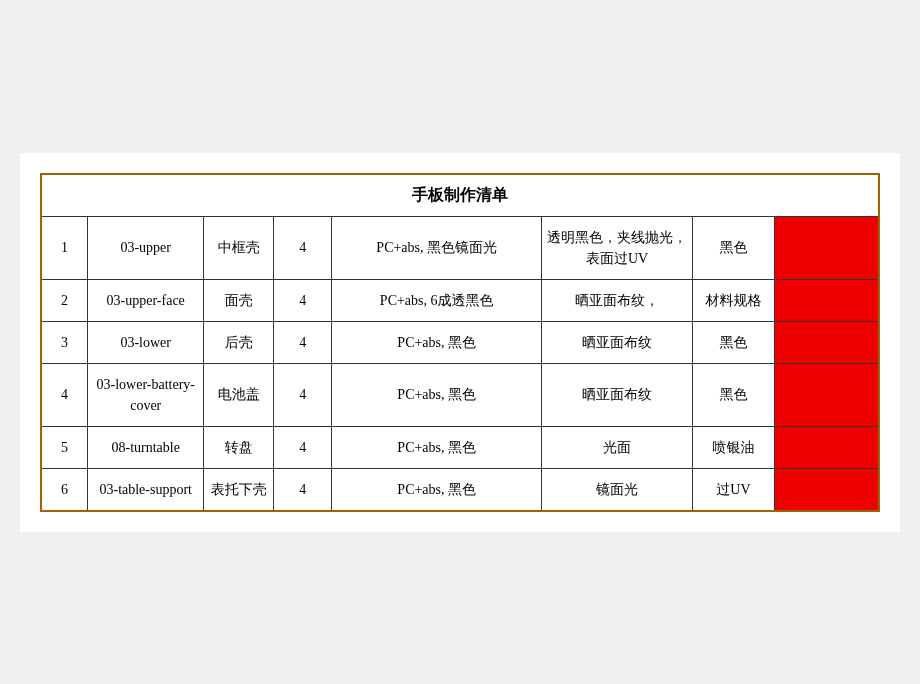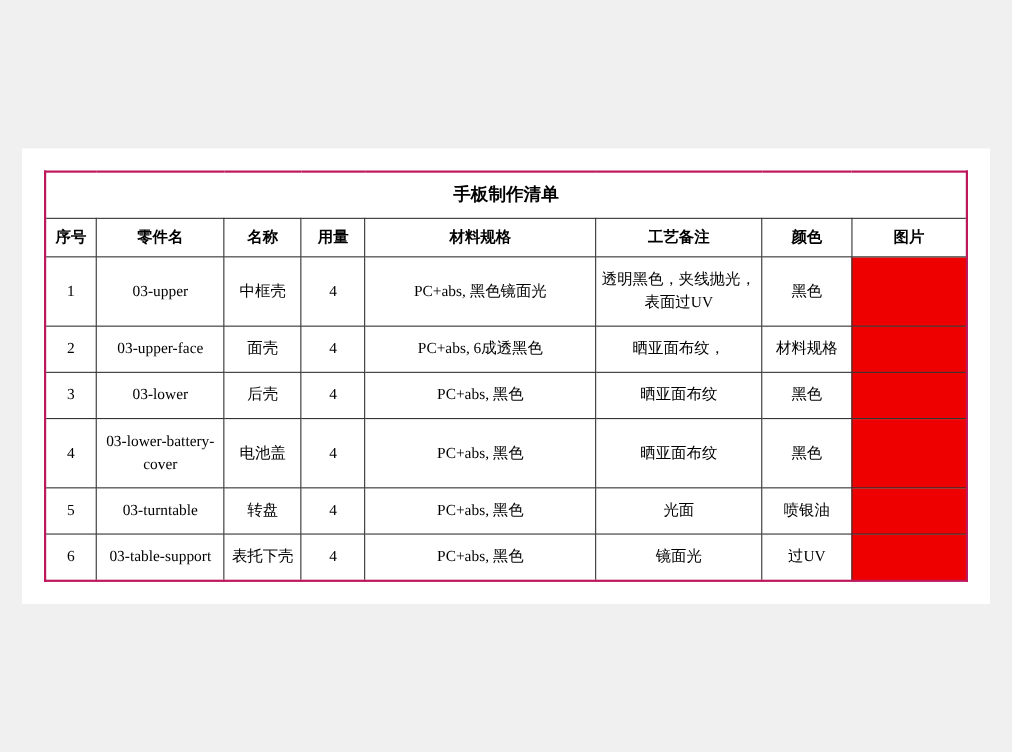--- a/index.html
+++ b/index.html
@@ -13,21 +13,21 @@
       font-size: 14px;
     }
     .page-wrapper {
       background: #fff;
       padding: 20px;
       width: 880px;
     }
     table {
       width: 100%;
       border-collapse: collapse;
-      border: 2px solid #be185d;
+      border: 2px solid #a16207;
     }
     th, td {
       border: 1px solid #333;
       text-align: center;
       vertical-align: middle;
       padding: 6px 4px;
     }
     .title-row td {
       font-size: 16px;
       font-weight: bold;
@@ -69,30 +69,20 @@
       <col class="col-qty">
       <col class="col-spec">
       <col class="col-process">
       <col class="col-color">
       <col class="col-img">
     </colgroup>
     <thead>
       <tr class="title-row">
         <td colspan="8">手板制作清单</td>
       </tr>
-      <tr class="header-row">
-        <th>序号</th>
-        <th>零件名</th>
-        <th>名称</th>
-        <th>用量</th>
-        <th>材料规格</th>
-        <th>工艺备注</th>
-        <th>颜色</th>
-        <th>图片</th>
-      </tr>
     </thead>
     <tbody id="table-body">
     <tr class="data-row">
           <td>1</td>
           <td>03-upper</td>
           <td>中框壳</td>
           <td>4</td>
           <td>PC+abs, 黑色镜面光</td>
           <td>透明黑色，夹线抛光，表面过UV</td>
           <td>黑色</td>
@@ -123,21 +113,21 @@
           <td>03-lower-battery-cover</td>
           <td>电池盖</td>
           <td>4</td>
           <td>PC+abs, 黑色</td>
           <td>晒亚面布纹</td>
           <td>黑色</td>
           <td class="img-cell" style="min-height: 60px;"></td>
         </tr>
         <tr class="data-row">
           <td>5</td>
-          <td>03-turntable</td>
+          <td>08-turntable</td>
           <td>转盘</td>
           <td>4</td>
           <td>PC+abs, 黑色</td>
           <td>光面</td>
           <td>喷银油</td>
           <td class="img-cell" style="min-height: 60px;"></td>
         </tr>
         <tr class="data-row">
           <td>6</td>
           <td>03-table-support</td>

